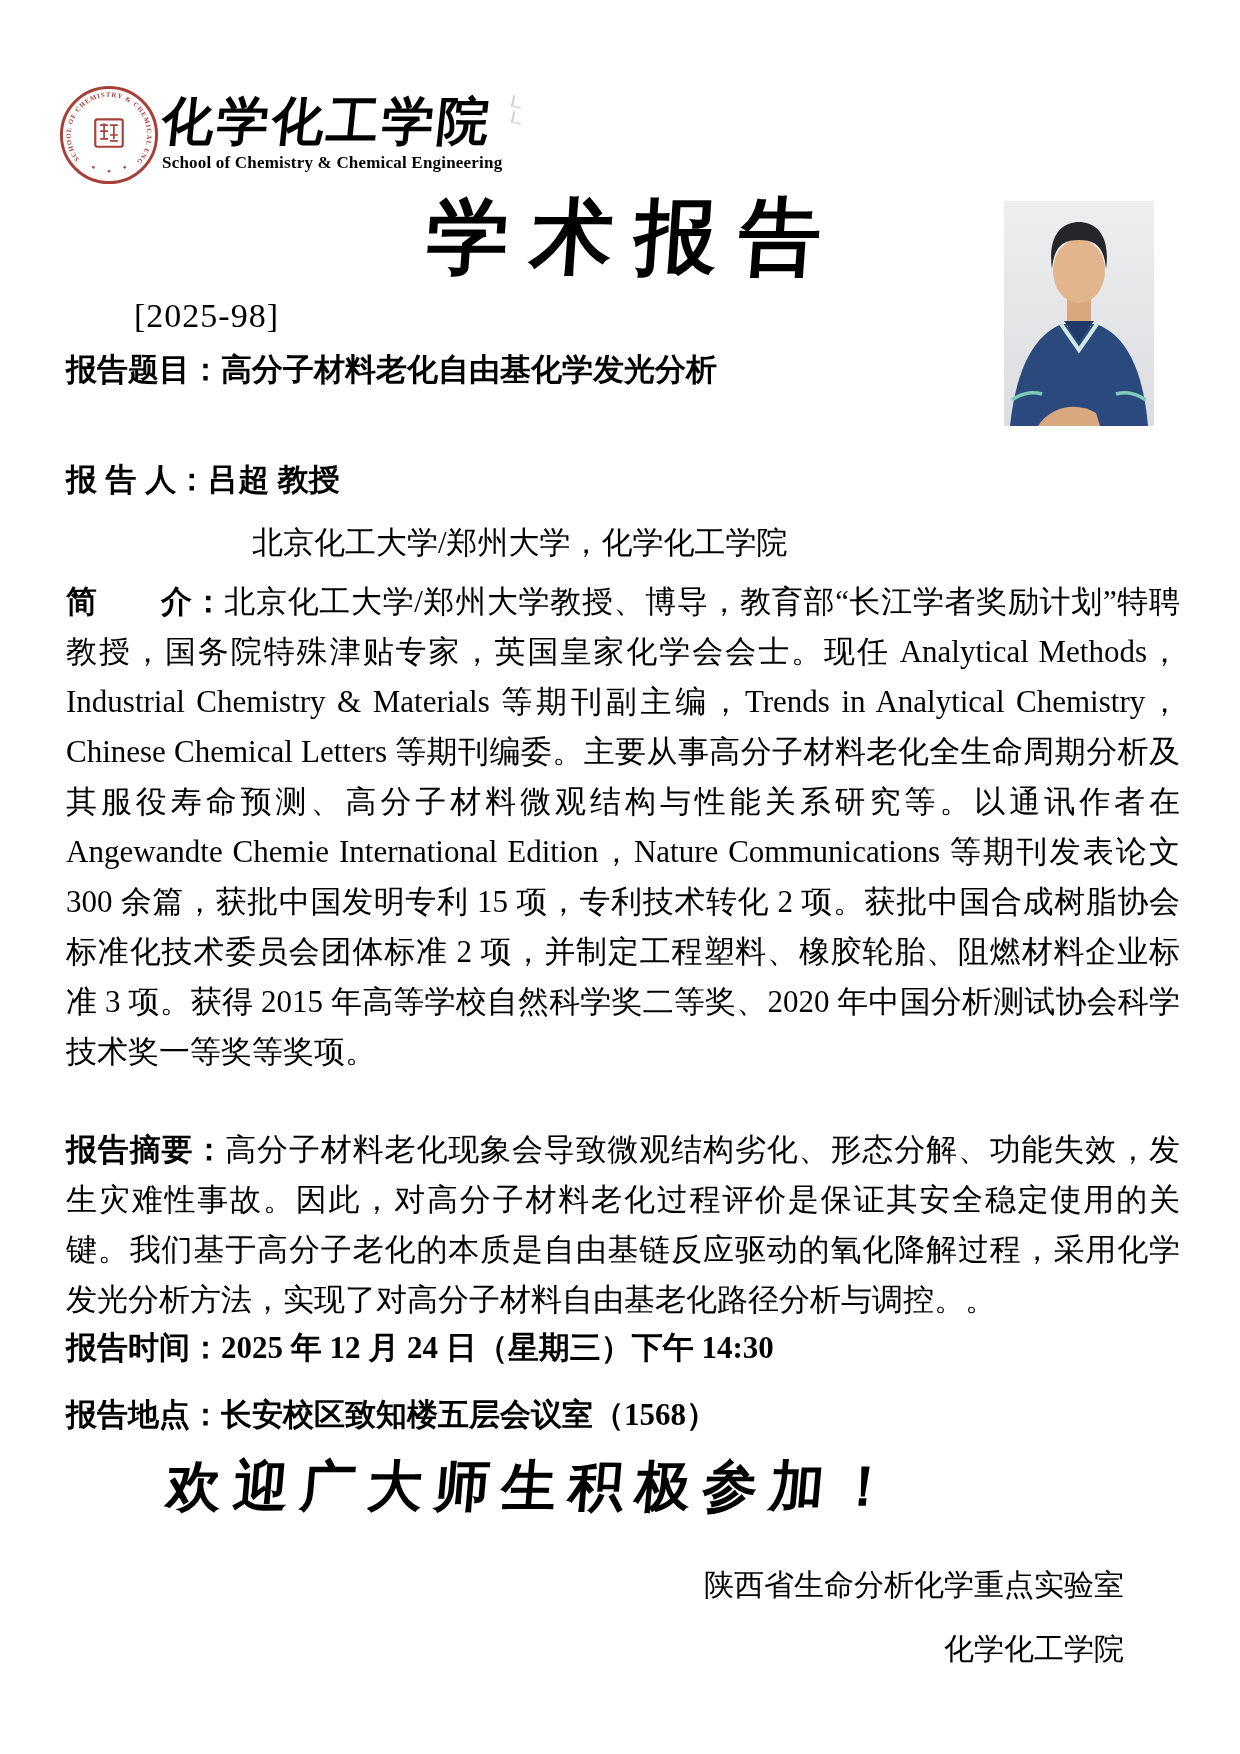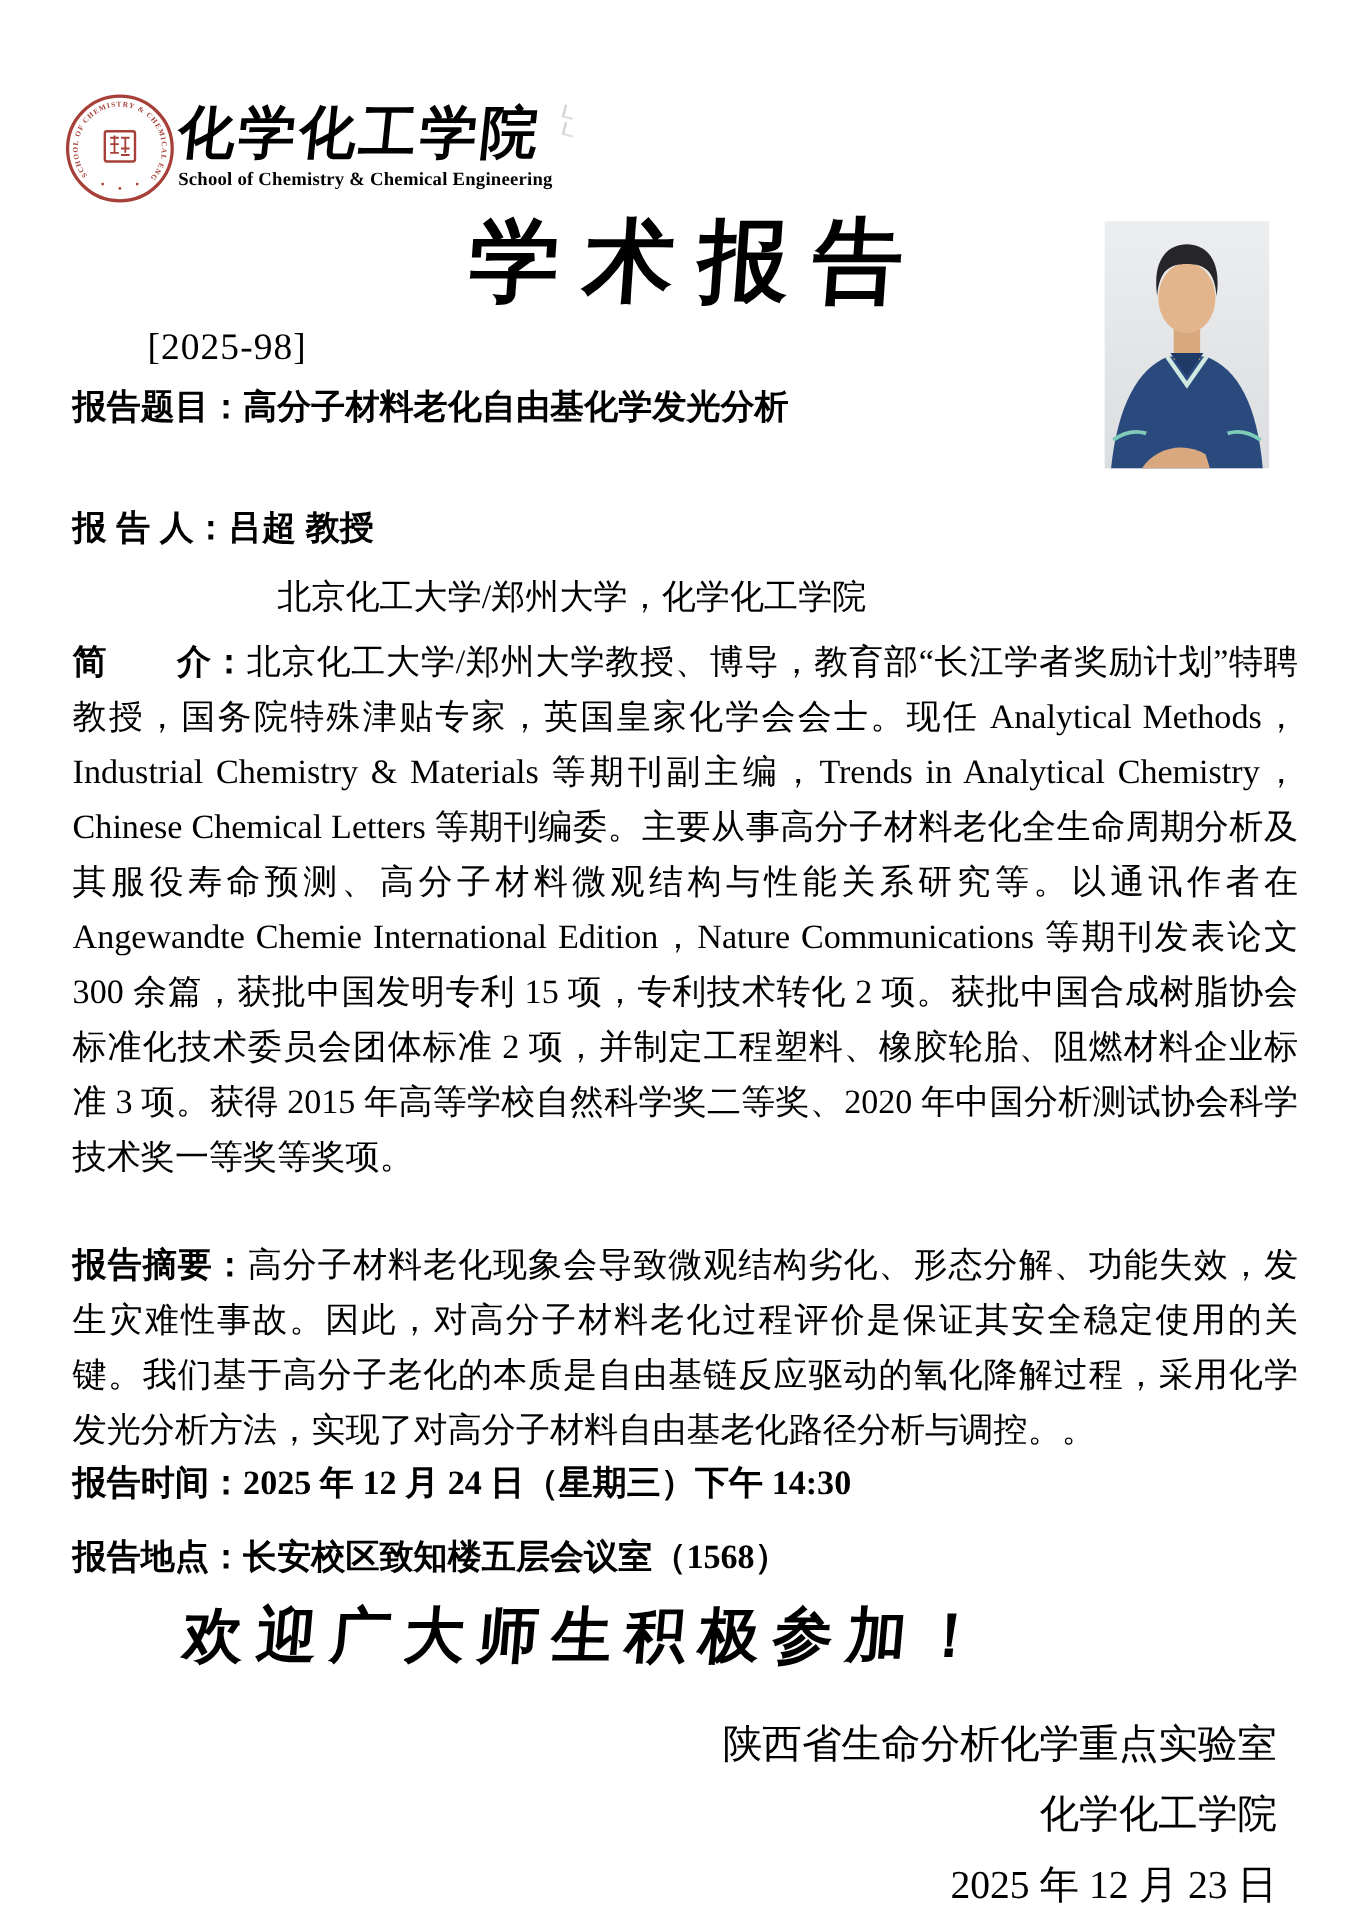--- a/index.html
+++ b/index.html
@@ -68,22 +68,22 @@
 
   .welcome {
     position:absolute; top:1452px; left:0; width:100%;
     text-align:center; padding-right:170px;
     font-size:55px; line-height:70px; font-weight:900; letter-spacing:12px;
     transform: skewX(-5deg);
   }
 
   .footer {
     position:absolute; top:1553px; left:0; width:100%;
-    text-align:right; padding-right:79px;
-    font-size:36px; line-height:64px;
+    text-align:right; padding-right:116px;
+    font-size:30px; line-height:64px;
   }
 </style>
 </head>
 <body>
 
 <div class="page">
 
   <header class="logo-row">
     <svg class="seal" viewBox="0 0 104 104" aria-hidden="true">
       <circle cx="52" cy="52" r="48.5" fill="none" stroke="#a8403a" stroke-width="3"></circle>
@@ -153,16 +153,15 @@
   </div>
   <div class="line loc">
     <span class="lab">报告地点：</span><span class="valb">长安校区致知楼五层会议室（1568）</span>
   </div>
 
   <div class="welcome">欢迎广大师生积极参加！</div>
 
   <div class="footer">
     <div>陕西省生命分析化学重点实验室</div>
     <div>化学化工学院</div>
-    <div>2025 年 12 月 23 日</div>
   </div>
 
 </div>
 
 </body></html>

